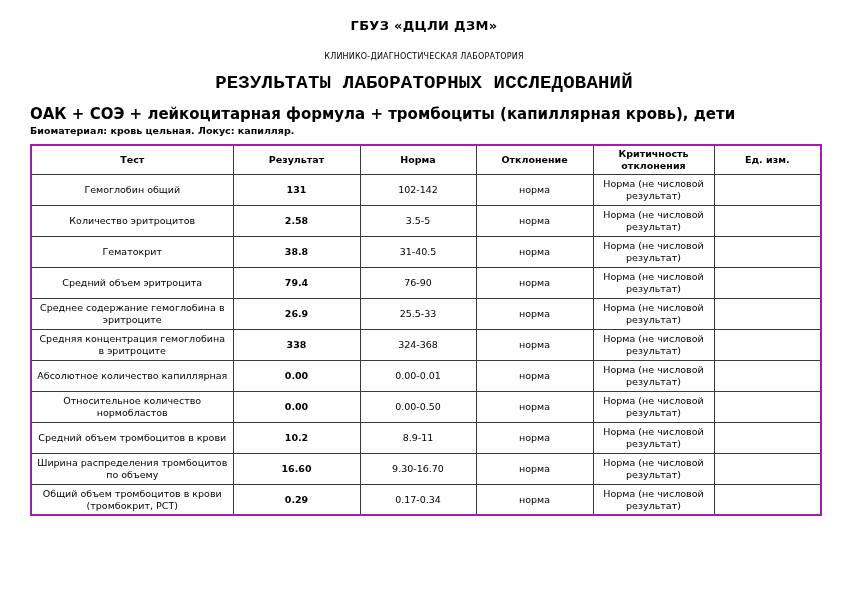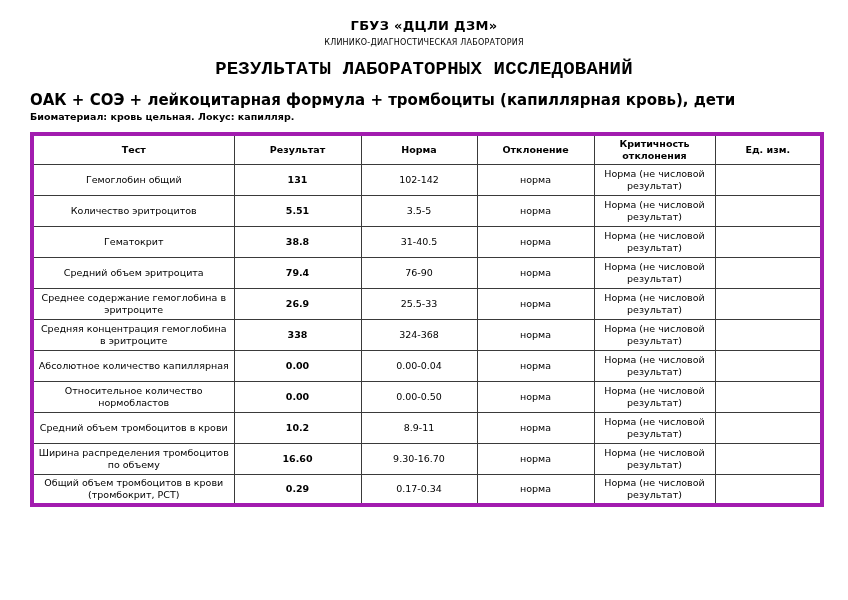--- a/index.html
+++ b/index.html
@@ -20,21 +20,21 @@
   .org-name {
     text-align: center;
     font-size: 13px;
     font-weight: bold;
     letter-spacing: 0.3px;
   }
   .org-subtitle {
     text-align: center;
     font-size: 8px;
     letter-spacing: 0.2px;
-    margin-top: 5px;
+    margin-top: 19px;
   }
   .report-title {
     text-align: center;
     font-size: 19px;
     font-weight: bold;
     margin-top: 11px;
     letter-spacing: 0.2px;
     font-family: Liberation Mono, monospace;
   }
   .panel-name {
@@ -43,25 +43,25 @@
     margin: 11px 0 0 30px;
   }
   .biomaterial {
     font-size: 9.5px;
     font-weight: bold;
     margin: 2px 0 0 30px;
   }
   table.results {
     position: absolute;
     left: 30px;
-    top: 132px;
+    top: 144px;
     width: 790px;
     border-collapse: collapse;
     table-layout: fixed;
-    border: 4px solid #a21caf;
+    border: 2px solid #a21caf;
   }
   table.results th, table.results td {
     border: 1px solid #3a3a3a;
     font-size: 9.5px;
     line-height: 1.25;
     vertical-align: middle;
     text-align: center;
     padding: 2px 4px;
     overflow: hidden;
   }
@@ -114,21 +114,21 @@
       <td class="cell-test">Гемоглобин общий</td>
       <td class="cell-result">131</td>
       <td class="cell-norm">102-142</td>
       <td class="cell-deviation">норма</td>
       <td class="cell-criticality">Норма (не числовой результат)</td>
       <td class="cell-unit"></td>
     </tr>
 
     <tr>
       <td class="cell-test">Количество эритроцитов</td>
-      <td class="cell-result">5.51</td>
+      <td class="cell-result">2.58</td>
       <td class="cell-norm">3.5-5</td>
       <td class="cell-deviation">норма</td>
       <td class="cell-criticality">Норма (не числовой результат)</td>
       <td class="cell-unit"></td>
     </tr>
 
     <tr>
       <td class="cell-test">Гематокрит</td>
       <td class="cell-result">38.8</td>
       <td class="cell-norm">31-40.5</td>
@@ -161,21 +161,21 @@
       <td class="cell-norm">324-368</td>
       <td class="cell-deviation">норма</td>
       <td class="cell-criticality">Норма (не числовой результат)</td>
       <td class="cell-unit"></td>
     </tr>
 
 
     <tr>
       <td class="cell-test">Абсолютное количество капиллярная</td>
       <td class="cell-result">0.00</td>
-      <td class="cell-norm">0.00-0.04</td>
+      <td class="cell-norm">0.00-0.01</td>
       <td class="cell-deviation">норма</td>
       <td class="cell-criticality">Норма (не числовой результат)</td>
       <td class="cell-unit"></td>
     </tr>
 
     <tr>
       <td class="cell-test">Относительное количество нормобластов</td>
       <td class="cell-result">0.00</td>
       <td class="cell-norm">0.00-0.50</td>
       <td class="cell-deviation">норма</td>

